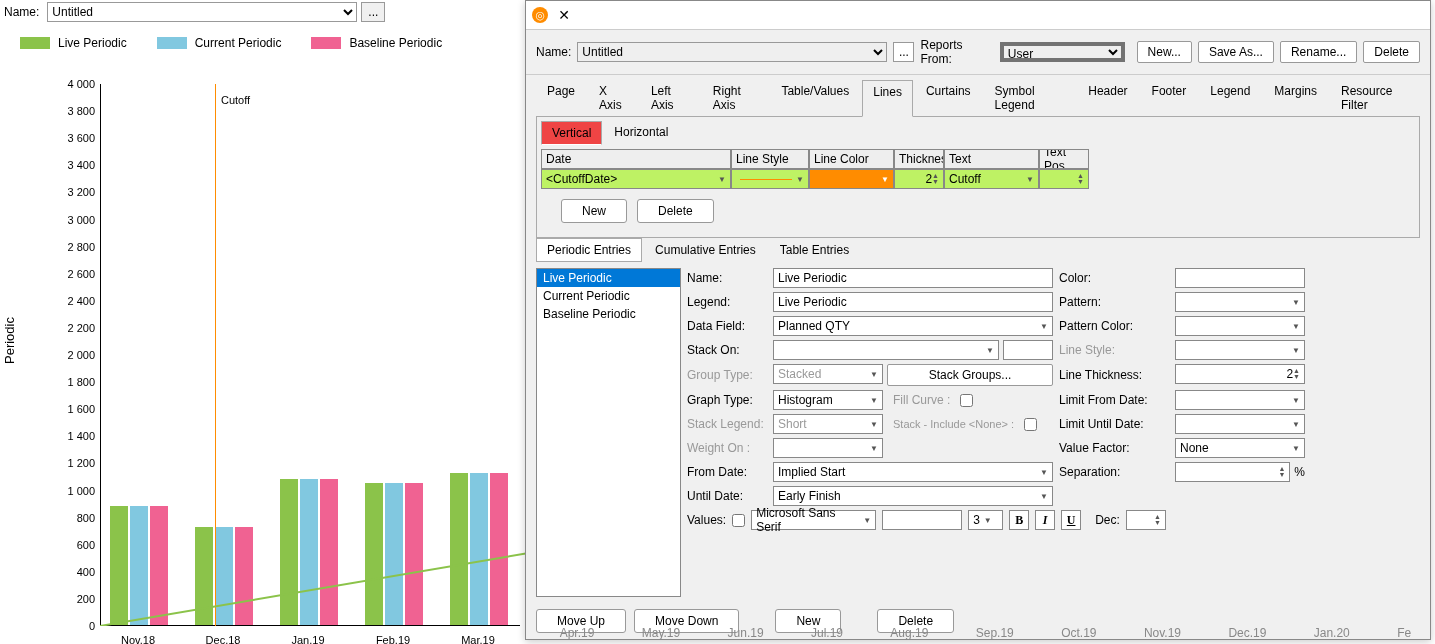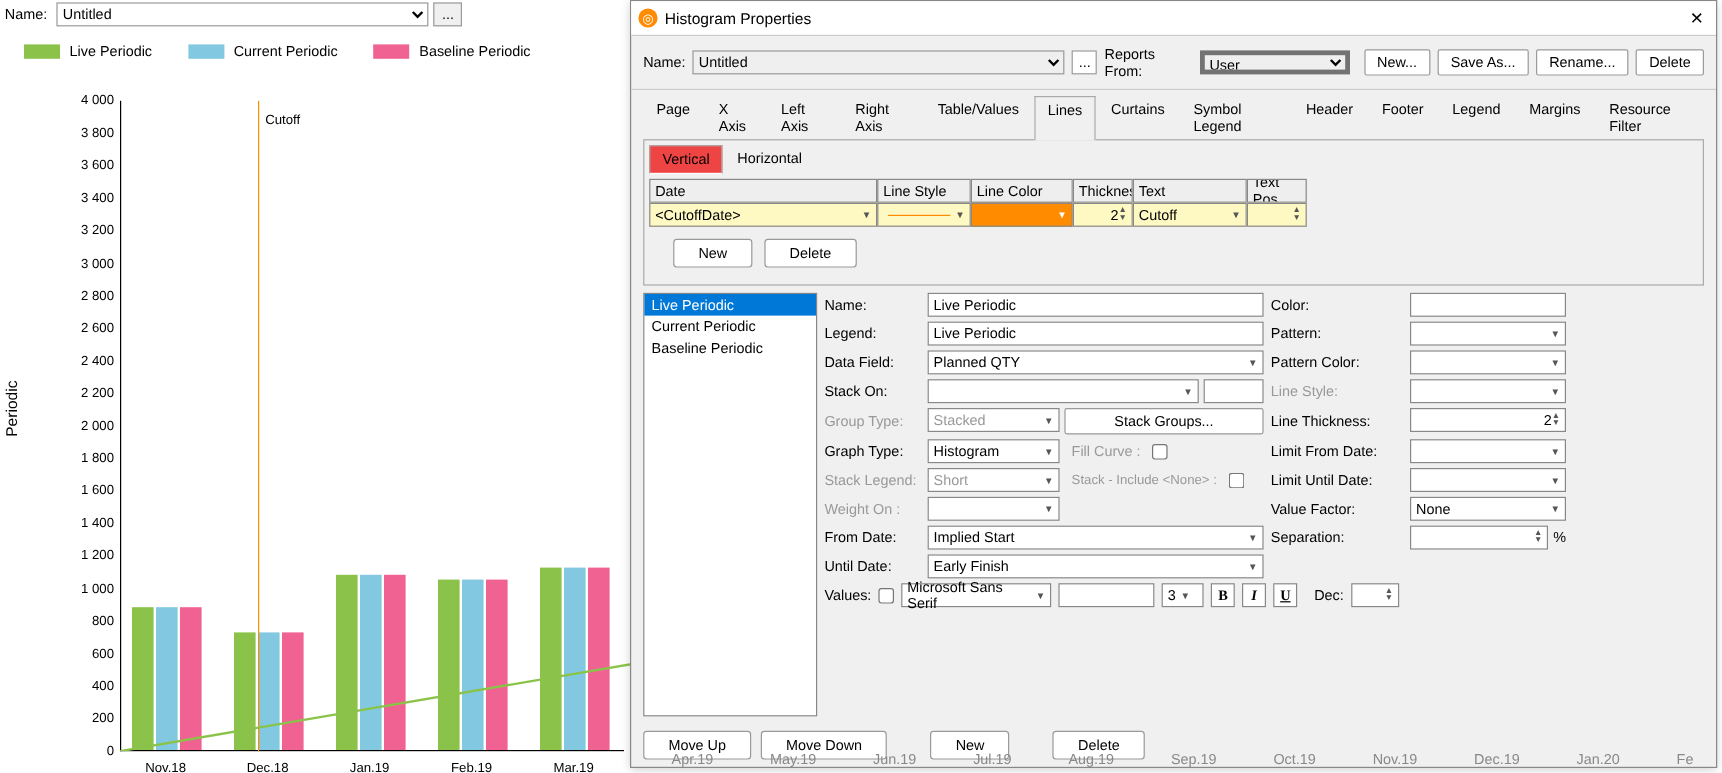--- a/index.html
+++ b/index.html
@@ -55,21 +55,21 @@
 .tab { padding: 4px 10px; cursor: pointer; border: 1px solid transparent; border-bottom: none; }
 .tab.active { background: #f0f0f0; border-color: #aaa; border-bottom: 1px solid #f0f0f0; position: relative; top: 1px; }
 
 .lines-panel { margin: 0 10px; border: 1px solid #aaa; background: #f0f0f0; padding: 4px; }
 .sub-tabs { display: flex; gap: 2px; }
 .sub-tab { padding: 4px 10px; cursor: pointer; }
 .sub-tab.active { background: #ef4444; border: 1px solid #aaa; border-bottom-color: #fff; }
 
 .lines-table { margin-top: 4px; }
 .lt-head { display: flex; }
-.lt-head > div, .lt-row > div { border: 1px solid #888; padding: 2px 4px; background: #fef9c3; height: 20px; display: flex; align-items: center; overflow: hidden; }
+.lt-head > div, .lt-row > div { border: 1px solid #888; padding: 2px 4px; background: #bef264; height: 20px; display: flex; align-items: center; overflow: hidden; }
 .lt-head > div { background: #eee; }
 .lt-row { display: flex; }
 .c-date { width: 190px; }
 .c-ls { width: 78px; }
 .c-lc { width: 85px; }
 .c-th { width: 50px; }
 .c-tx { width: 95px; }
 .c-tp { width: 50px; }
 .dd-arrow { margin-left: auto; font-size: 8px; color: #555; }
 .colorcell { background: #ff8c00 !important; }
@@ -182,21 +182,20 @@
       <div class="cutoff-label" style="left: 171px;">Cutoff</div>
       <svg class="diag-line" viewBox="0 0 470 560">
         <line x1="0" y1="560" x2="470" y2="480" stroke="#8bc34a" stroke-width="2"></line>
       </svg>
     </div>
 </div>
 
 <div class="dialog">
   <div class="titlebar">
     <span class="titlebar-icon">◎</span>
-    <span class="titlebar-text">Histogram Properties</span>
     <span class="close-x">✕</span>
   </div>
 
   <div class="dlg-top">
     <label>Name:</label>
     <select class="nsel"><option>Untitled</option></select>
     <button class="eb">...</button>
     <label class="rf">Reports From:</label>
     <select class="rfsel"><option>User</option></select>
     <div style="flex:1"></div>
@@ -262,20 +261,25 @@
             <span class="spin-arrows">▲<br>▼</span>
           </div>
       </div>
     </div>
     <div class="btn-row">
       <button class="btn2">New</button>
       <button class="btn2">Delete</button>
     </div>
   </div>
 
+  <div class="entry-tabs">
+    <div class="etab active">Periodic Entries</div>
+    <div class="etab">Cumulative Entries</div>
+    <div class="etab">Table Entries</div>
+  </div>
 
   <div class="entries-body">
     <div class="entries-list" id="entries-list">
         <div class="list-item sel">Live Periodic</div>
         <div class="list-item">Current Periodic</div>
         <div class="list-item">Baseline Periodic</div>
       </div>
     <div class="props">
       <label>Name:</label>
       <div class="fld">

